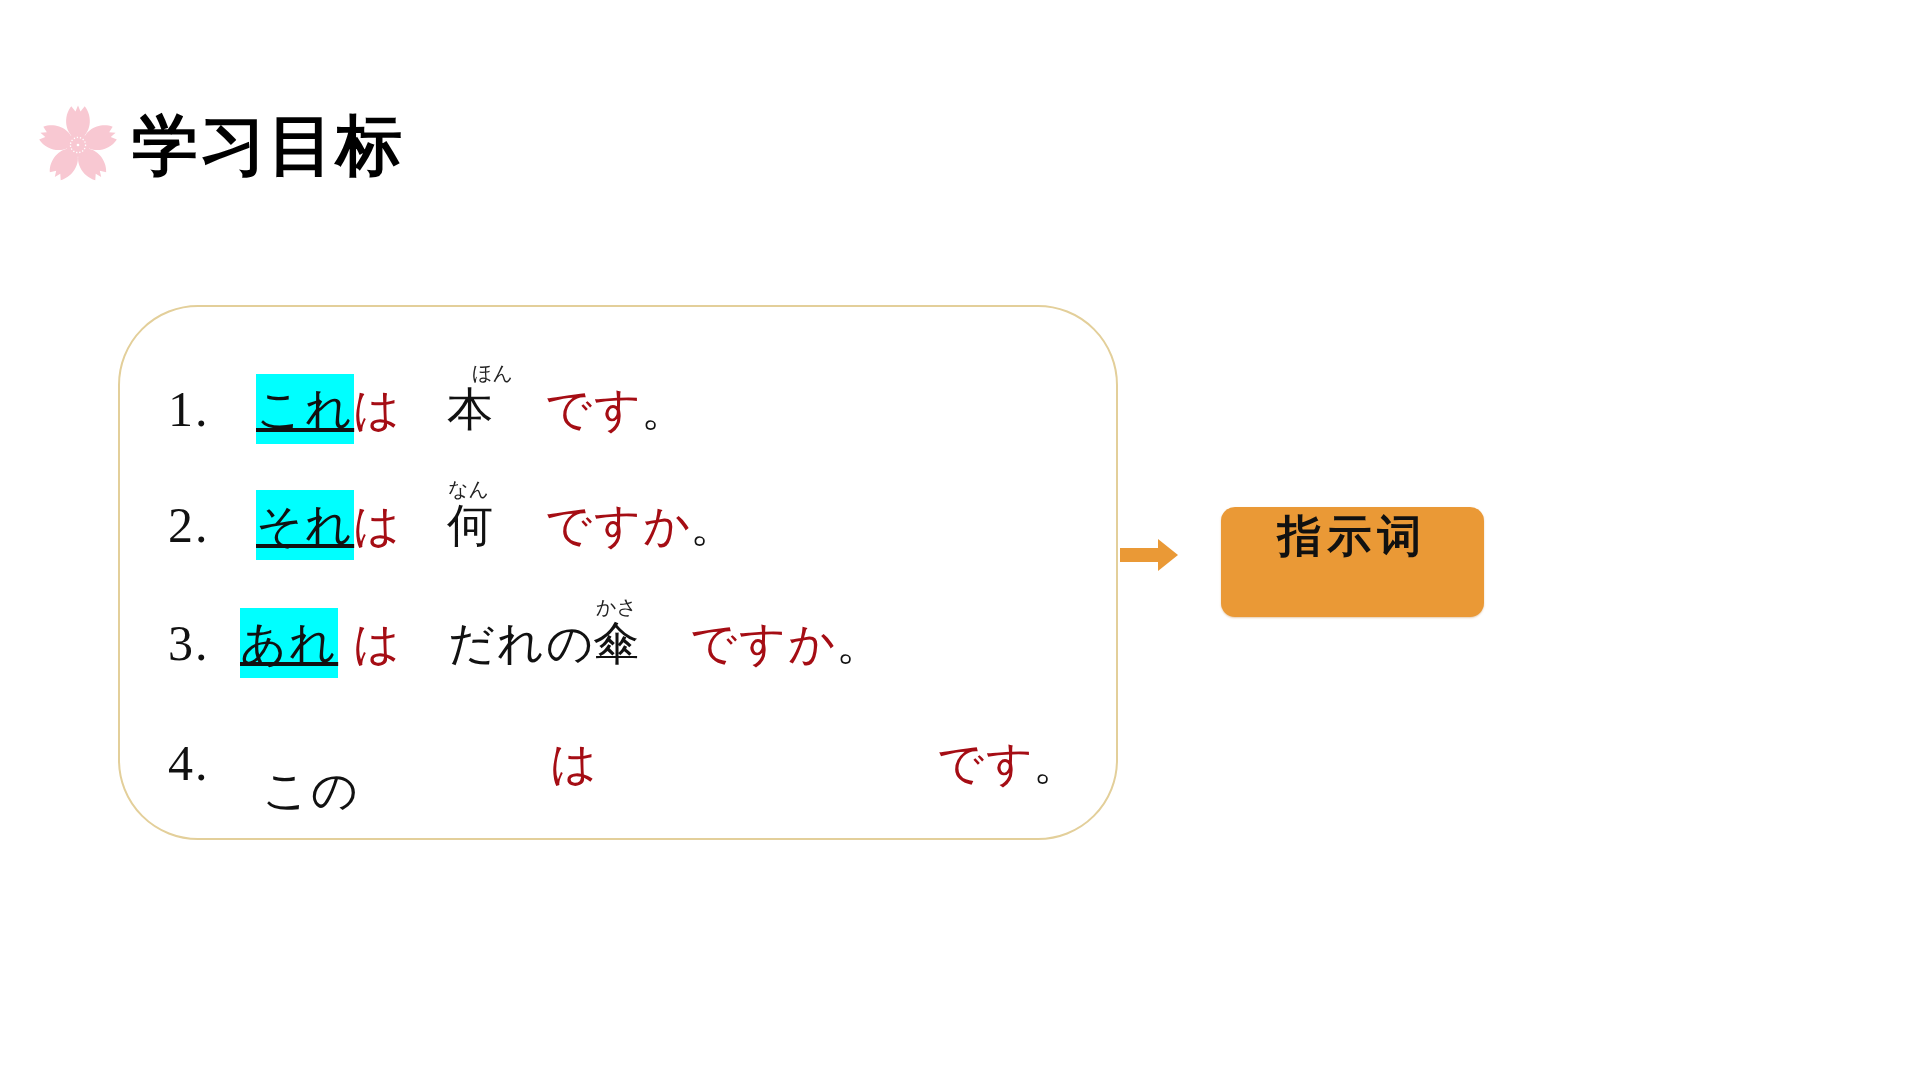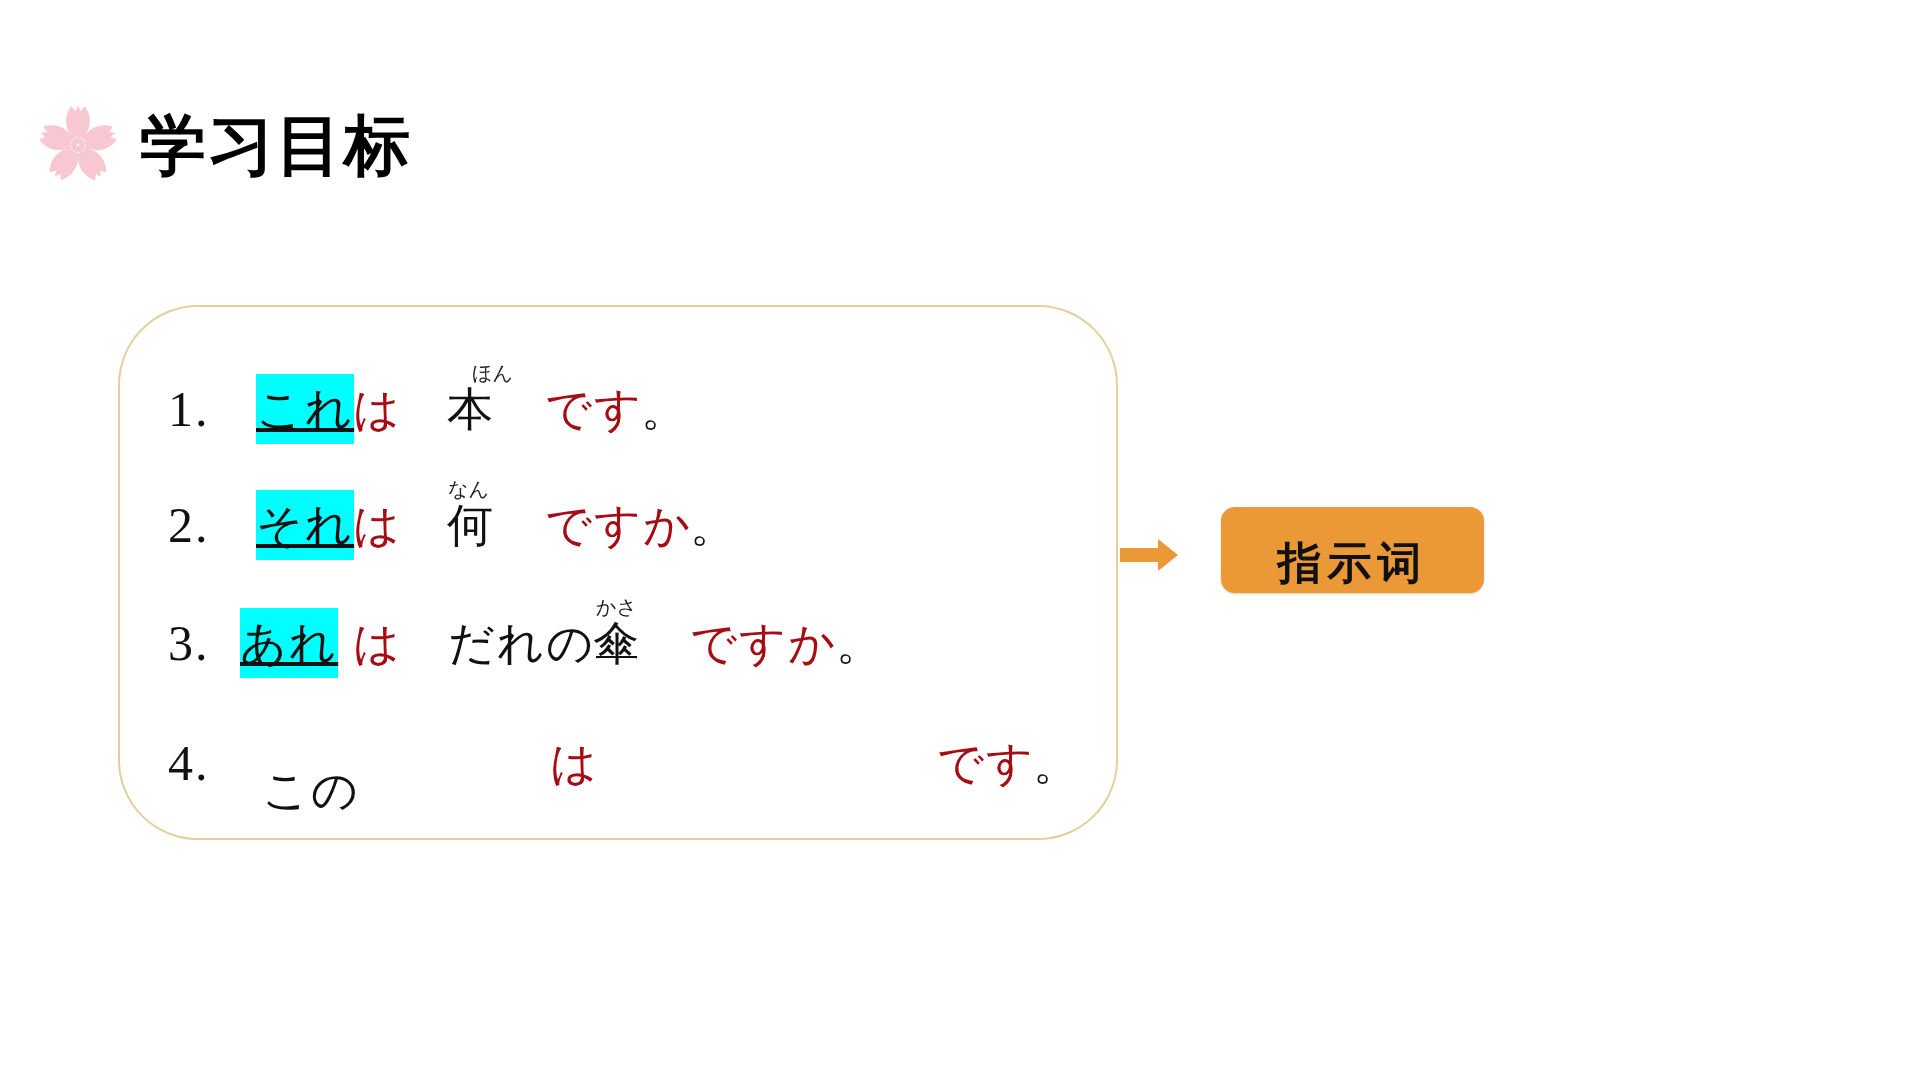--- a/index.html
+++ b/index.html
@@ -3,21 +3,21 @@
 <meta charset="utf-8">
 <style>
   html, body { margin:0; padding:0; }
   body {
     width:1920px; height:1080px; background:#ffffff; position:relative; overflow:hidden;
     font-family: "DejaVu Serif", "Liberation Serif", serif; color:#111;
   }
   .abs { position:absolute; }
   .flower { left:36px; top:103px; width:84px; height:84px; }
   .title {
-    left:140px; top:104px; font-family:"DejaVu Sans","Liberation Sans",sans-serif;
+    left:132px; top:104px; font-family:"DejaVu Sans","Liberation Sans",sans-serif;
     font-weight:bold; font-size:66px; line-height:84px; letter-spacing:2px; color:#000;
     white-space:nowrap;
   }
   .panel {
     left:118px; top:305px; width:1000px; height:535px;
     border:2px solid #e3cf9a; border-radius:80px; box-sizing:border-box; background:#fff;
   }
   .line { position:absolute; height:70px; white-space:nowrap; }
   .seg {
     position:absolute; top:0; font-size:46px; line-height:70px; white-space:nowrap;
@@ -25,23 +25,23 @@
   }
   .num { font-family:"Liberation Serif","DejaVu Serif",serif; font-size:50px; }
   .hl { background:#00ffff;text-decoration:underline; }
   .red { color:#a50d14; }
   .ruby {
     position:absolute; font-size:20px; line-height:22px; color:#222; white-space:nowrap;
     font-family:"DejaVu Sans","Liberation Sans",sans-serif;
   }
   .arrow { left:1120px; top:539px; width:60px; height:32px; }
   .tag {
-    left:1221px; top:507px; width:263px; height:86px; background:#ea9936;
+    left:1221px; top:507px; width:263px; height:110px; background:#ea9936;
     border-radius:14px; box-shadow:0 1px 2px rgba(180,110,30,0.35);
-    display:flex; align-items:flex-end; justify-content:center;
+    display:flex; align-items:flex-start; justify-content:center;
   }
   .tag span {
     font-family:"DejaVu Serif","Liberation Serif",serif; font-weight:bold;
     font-size:44px; letter-spacing:6px; color:#111;
   }
 </style>
 </head>
 <body>
 
 <svg class="abs flower" viewBox="-50 -50 100 100">

